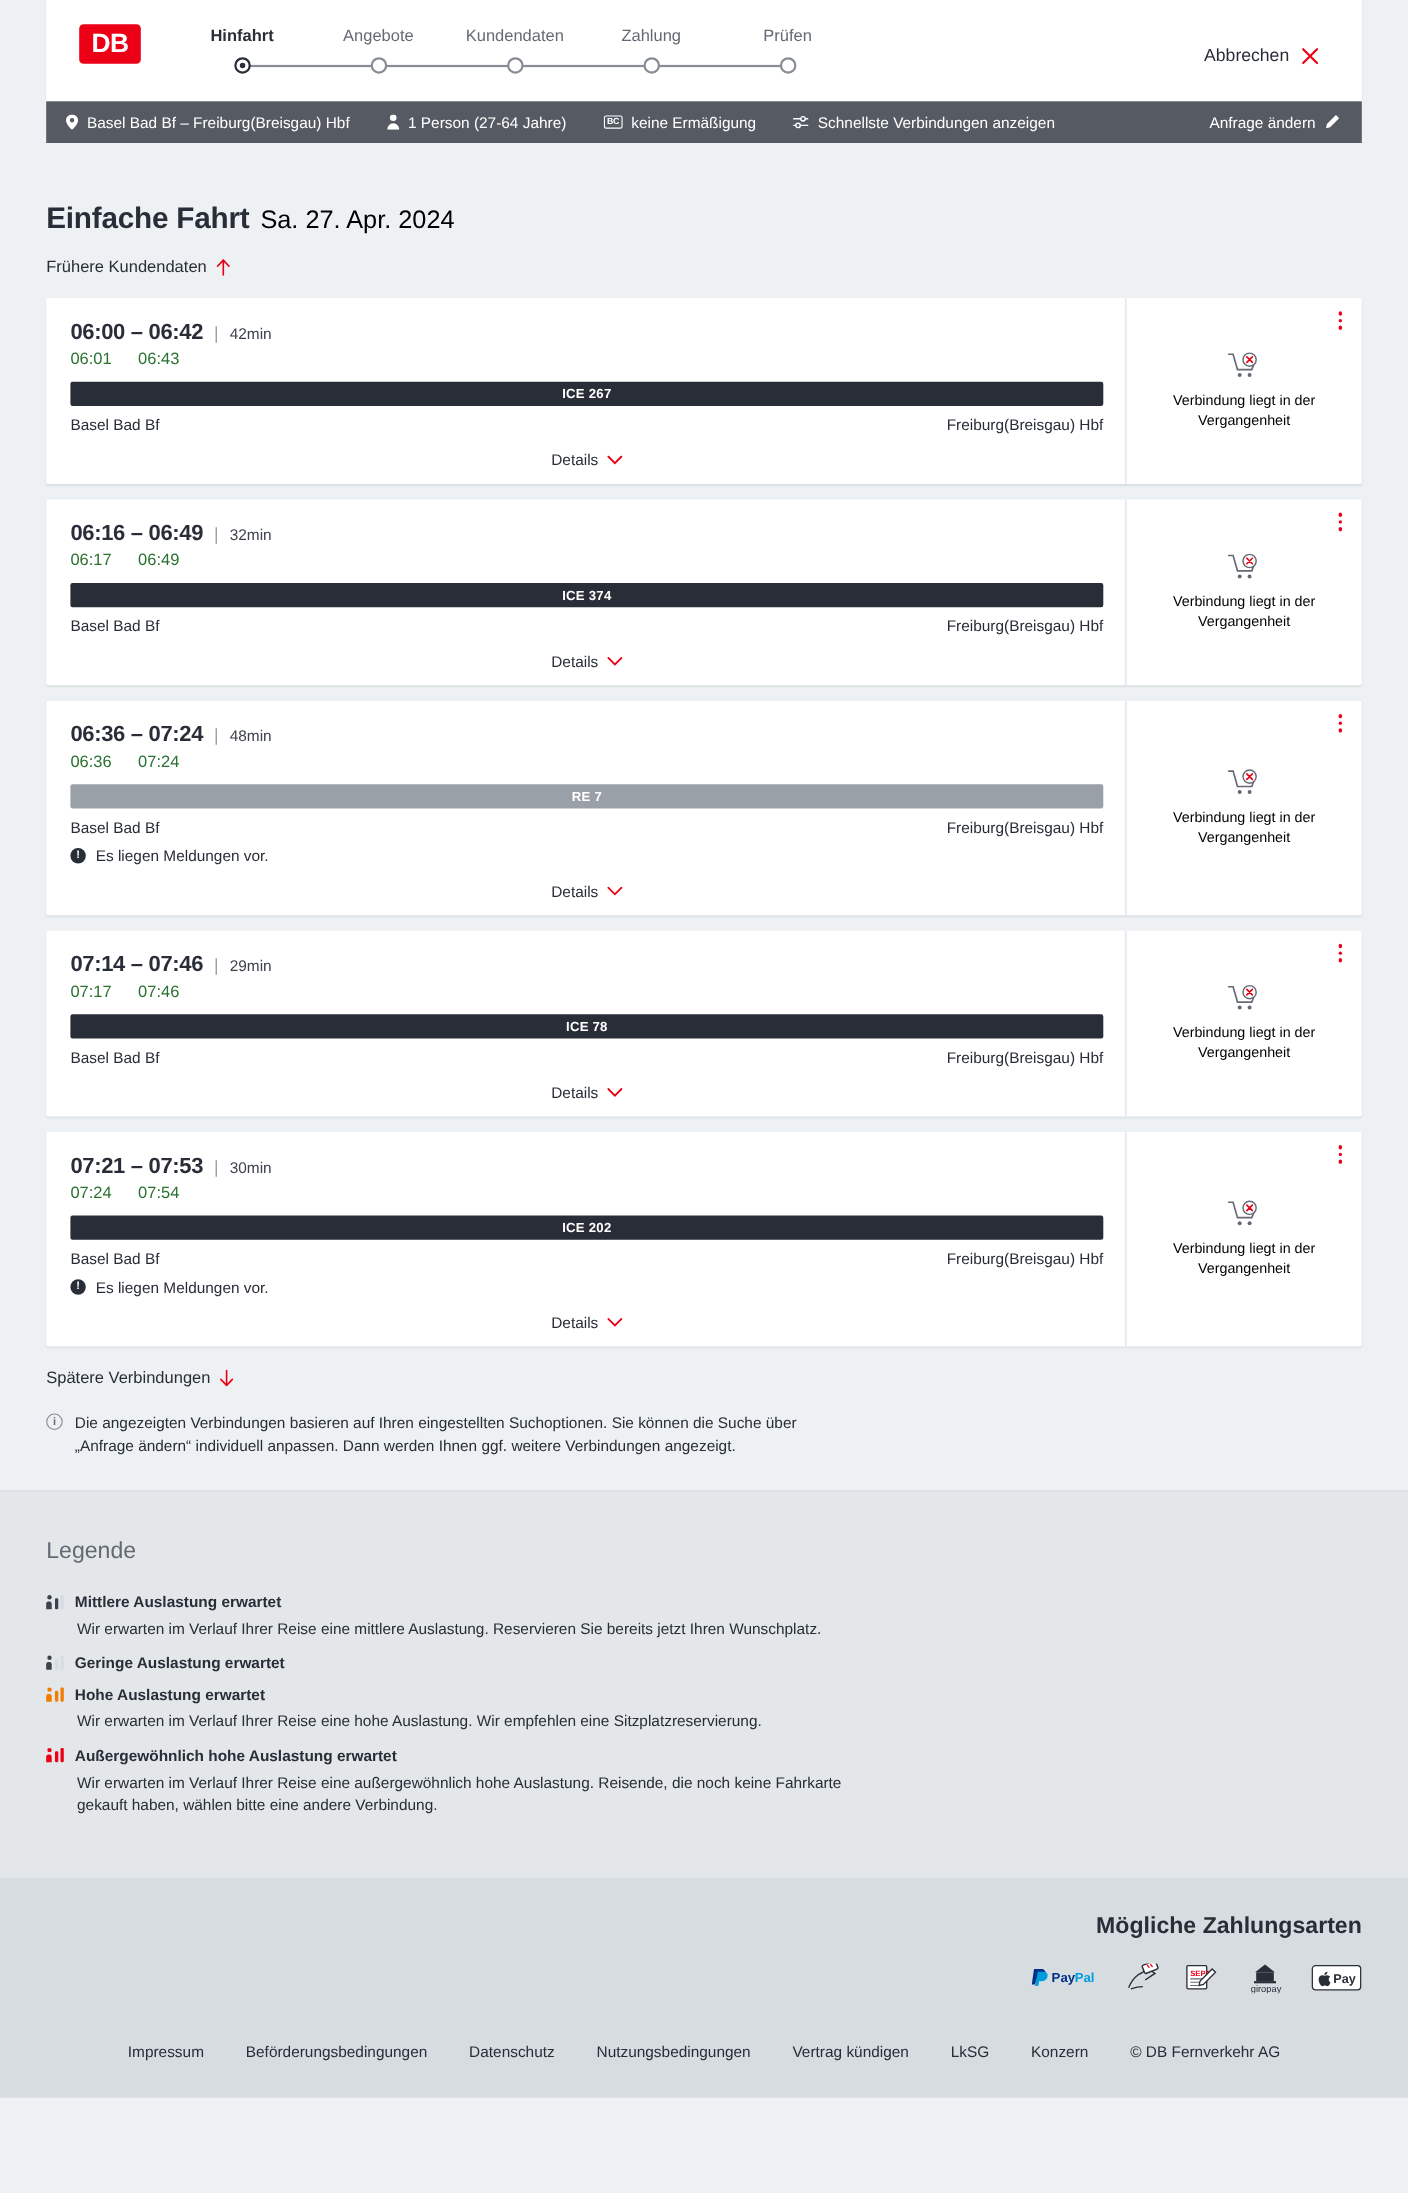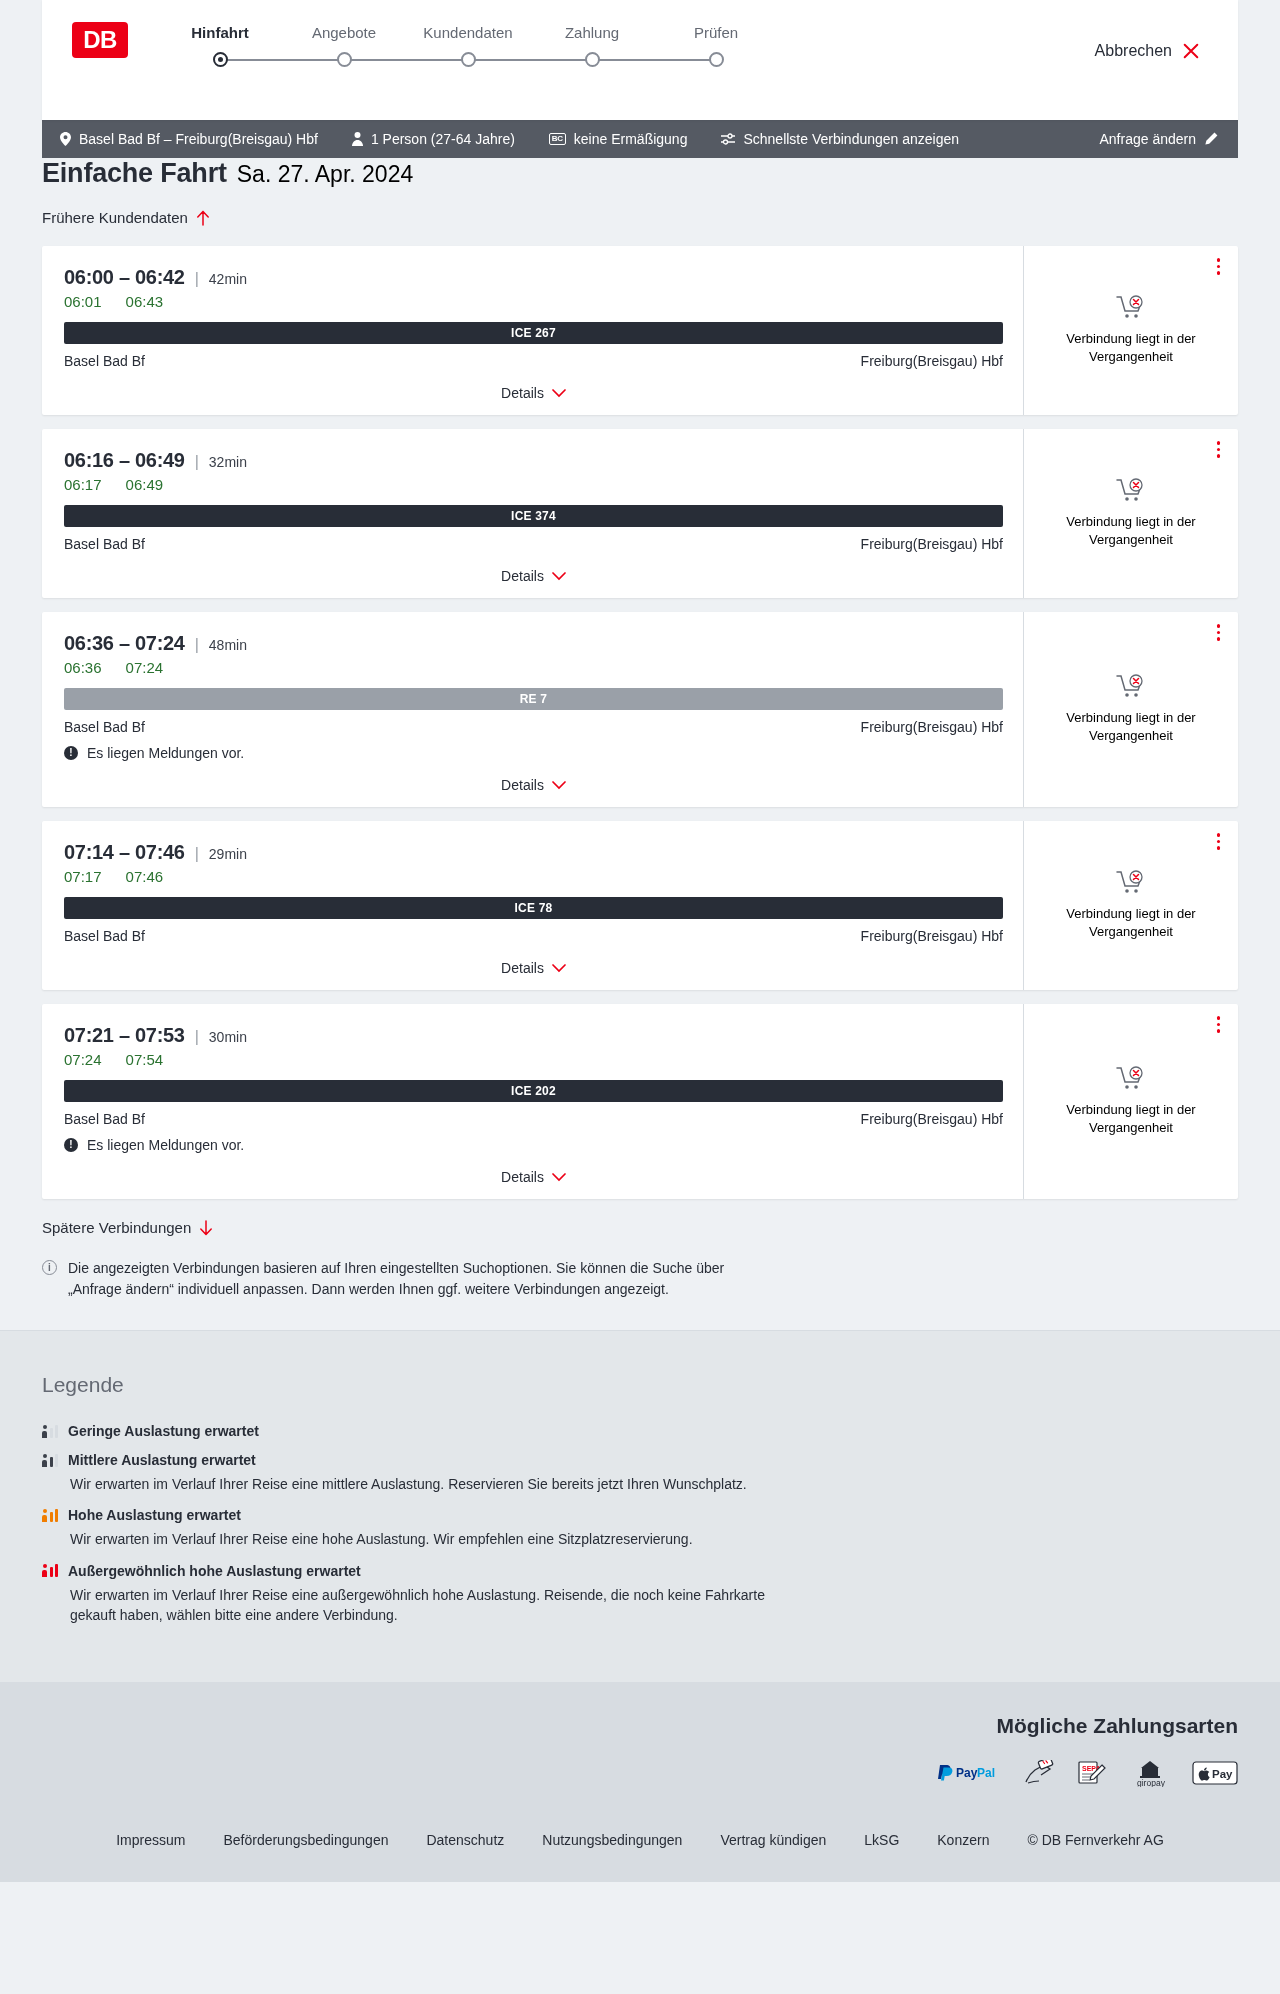--- a/index.html
+++ b/index.html
@@ -11,21 +11,21 @@
   }
   body { position: relative; width: 1280px; min-height: 1994px; }
 
   
   .header-wrap {
     background: #eef1f4;
     padding: 0 42px 0 42px;
   }
   .header {
     background: #ffffff;
-    height: 120px;
+    height: 92px;
     display: flex;
     align-items: flex-start;
     padding: 22px 30px 0 30px;
     position: relative;
     box-shadow: 0 1px 2px rgba(0,0,0,0.06);
   }
   .db-logo {
     width: 56px; height: 36px;
     background: #ec0016;
     border-radius: 4px;
@@ -105,20 +105,21 @@
   .bc-badge {
     border: 1.5px solid #fff; border-radius: 2px;
     font-size: 8px; font-weight: bold; padding: 1px 2px;
     line-height: 1; letter-spacing: -0.3px;
   }
 
   
   .main { padding: 0 42px; background: #eef1f4; padding-bottom: 30px; }
   .title-row {
     display: flex; align-items: baseline; gap: 10px;
+    padding-top: 53px;
   }
   .title-main { font-size: 27px; font-weight: bold; color: #282d37; letter-spacing: -0.2px;}
   .title-date { font-size: 23px; color: #000000; font-weight: normal; }
 
   .nav-link {
     display: flex; align-items: center; gap: 8px;
     font-size: 15px; color: #282d37;
     margin-top: 20px; cursor: pointer; width: fit-content;
   }
   .later-link { margin-top: 20px; margin-bottom: 22px; }
@@ -604,39 +605,39 @@
     <span class="notice-ico">i</span>
     <span>Die angezeigten Verbindungen basieren auf Ihren eingestellten Suchoptionen. Sie können die Suche über „Anfrage ändern“ individuell anpassen. Dann werden Ihnen ggf. weitere Verbindungen angezeigt.</span>
   </div>
 </div>
 
 <div class="legend-section">
   <div class="legend-title">Legende</div>
 
   <div class="legend-item">
     <div class="legend-head">
+      <span class="occ-bars mid">
+          <span class="occ-person"></span>
+          <i></i>
+          <i></i>
+        </span>
+      <span class="legend-label">Mittlere Auslastung erwartet</span>
+    </div>
+    <div class="legend-desc">Wir erwarten im Verlauf Ihrer Reise eine mittlere Auslastung. Reservieren Sie bereits jetzt Ihren Wunschplatz.</div>
+  </div>
+
+  <div class="legend-item">
+    <div class="legend-head">
       <span class="occ-bars low">
           <span class="occ-person"></span>
           <i></i>
           <i></i>
         </span>
       <span class="legend-label">Geringe Auslastung erwartet</span>
     </div>
-  </div>
-
-  <div class="legend-item">
-    <div class="legend-head">
-      <span class="occ-bars mid">
-          <span class="occ-person"></span>
-          <i></i>
-          <i></i>
-        </span>
-      <span class="legend-label">Mittlere Auslastung erwartet</span>
-    </div>
-    <div class="legend-desc">Wir erwarten im Verlauf Ihrer Reise eine mittlere Auslastung. Reservieren Sie bereits jetzt Ihren Wunschplatz.</div>
   </div>
 
   <div class="legend-item">
     <div class="legend-head">
       <span class="occ-bars high">
           <span class="occ-person"></span>
           <i></i>
           <i></i>
         </span>
       <span class="legend-label">Hohe Auslastung erwartet</span>

